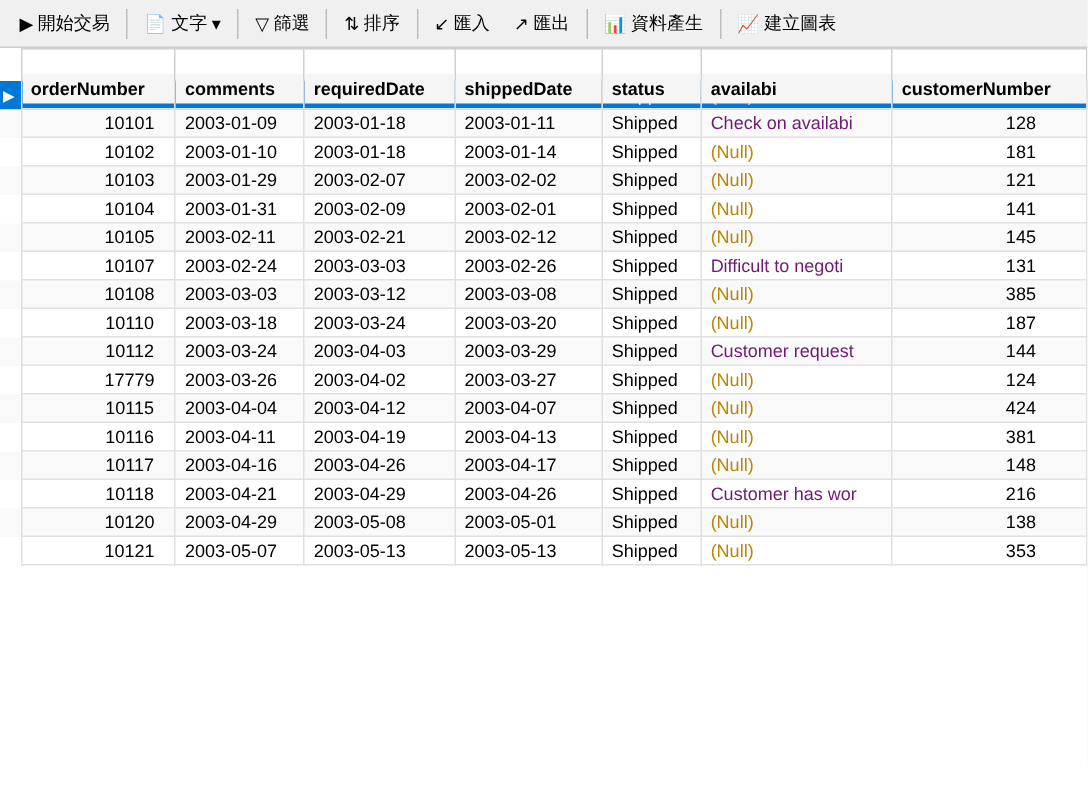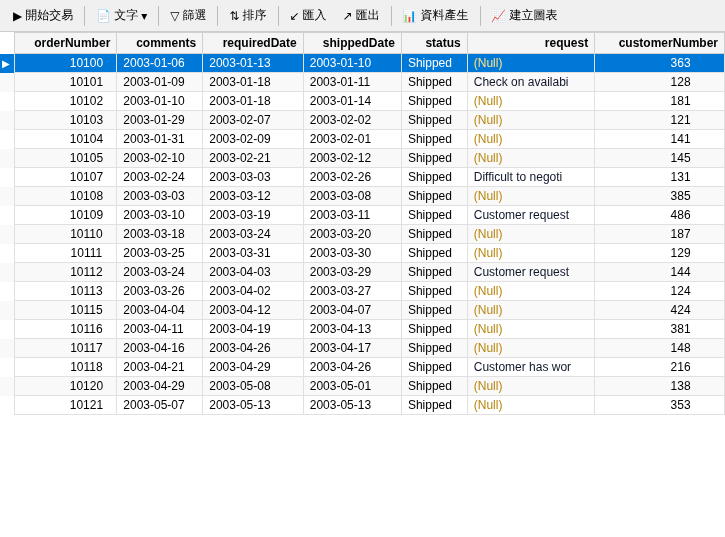--- a/index.html
+++ b/index.html
@@ -52,26 +52,26 @@
     table {
       border-collapse: collapse;
       width: 100%;
       font-size: 12px;
     }
 
     thead th {
       background: #f5f5f5;
       border: 1px solid #d0d0d0;
       padding: 3px 6px;
-      text-align: right;
+      text-align: left;
       font-weight: normal;
       white-space: nowrap;
       color: #000;
       position: sticky;
-      top: 0;
+      top: 16px;
       z-index: 10;
     }
 
     tbody tr {
       background: #fff;
     }
     tbody tr:nth-child(even) {
       background: #f9f9f9;
     }
     tbody tr.selected {
@@ -97,21 +97,21 @@
     .row-arrow {
       color: #000;
       font-size: 10px;
     }
     .selected .row-arrow {
       color: #fff;
     }
 
     td.status { color: #000; }
     td.null-val { color: #b8860b; font-style: normal; }
-    td.comment-val { color: #0f172a; }
+    td.comment-val { color: #701a75; }
     td.num-val { text-align: center; padding-left: 48px; }
     tr.selected td.null-val { color: #ffe080; }
     tr.selected td.num-val { color: #fff; }
     tr.selected td { color: #fff; }
 
     .header-row th { font-weight: bold; }
   </style>
 </head>
 <body>
 
@@ -160,21 +160,21 @@
 <div class="table-container">
   <table>
     <thead>
       <tr class="header-row">
         <th class="col-arrow"></th>
         <th>orderNumber</th>
         <th>comments</th>
         <th>requiredDate</th>
         <th>shippedDate</th>
         <th>status</th>
-        <th>request</th>
+        <th>availabi</th>
         <th>customerNumber</th>
       </tr>
     </thead>
     <tbody id="table-body">
     <tr class="selected">
           <td class="col-arrow"><span class="row-arrow">▶</span></td>
           <td class="num-val">10100</td>
           <td>2003-01-06</td>
           <td>2003-01-13</td>
           <td>2003-01-10</td>
@@ -218,21 +218,21 @@
           <td>2003-01-31</td>
           <td>2003-02-09</td>
           <td>2003-02-01</td>
           <td class="status">Shipped</td>
           <td class="null-val">(Null)</td>
           <td class="num-val">141</td>
         </tr>
         <tr>
           <td class="col-arrow"></td>
           <td class="num-val">10105</td>
-          <td>2003-02-10</td>
+          <td>2003-02-11</td>
           <td>2003-02-21</td>
           <td>2003-02-12</td>
           <td class="status">Shipped</td>
           <td class="null-val">(Null)</td>
           <td class="num-val">145</td>
         </tr>
         <tr>
           <td class="col-arrow"></td>
           <td class="num-val">10107</td>
           <td>2003-02-24</td>
@@ -247,61 +247,41 @@
           <td class="num-val">10108</td>
           <td>2003-03-03</td>
           <td>2003-03-12</td>
           <td>2003-03-08</td>
           <td class="status">Shipped</td>
           <td class="null-val">(Null)</td>
           <td class="num-val">385</td>
         </tr>
         <tr>
           <td class="col-arrow"></td>
-          <td class="num-val">10109</td>
-          <td>2003-03-10</td>
-          <td>2003-03-19</td>
-          <td>2003-03-11</td>
-          <td class="status">Shipped</td>
-          <td class="comment-val">Customer request</td>
-          <td class="num-val">486</td>
-        </tr>
-        <tr>
-          <td class="col-arrow"></td>
           <td class="num-val">10110</td>
           <td>2003-03-18</td>
           <td>2003-03-24</td>
           <td>2003-03-20</td>
           <td class="status">Shipped</td>
           <td class="null-val">(Null)</td>
           <td class="num-val">187</td>
         </tr>
         <tr>
           <td class="col-arrow"></td>
-          <td class="num-val">10111</td>
-          <td>2003-03-25</td>
-          <td>2003-03-31</td>
-          <td>2003-03-30</td>
-          <td class="status">Shipped</td>
-          <td class="null-val">(Null)</td>
-          <td class="num-val">129</td>
-        </tr>
-        <tr>
-          <td class="col-arrow"></td>
           <td class="num-val">10112</td>
           <td>2003-03-24</td>
           <td>2003-04-03</td>
           <td>2003-03-29</td>
           <td class="status">Shipped</td>
           <td class="comment-val">Customer request</td>
           <td class="num-val">144</td>
         </tr>
         <tr>
           <td class="col-arrow"></td>
-          <td class="num-val">10113</td>
+          <td class="num-val">17779</td>
           <td>2003-03-26</td>
           <td>2003-04-02</td>
           <td>2003-03-27</td>
           <td class="status">Shipped</td>
           <td class="null-val">(Null)</td>
           <td class="num-val">124</td>
         </tr>
         <tr>
           <td class="col-arrow"></td>
           <td class="num-val">10115</td>

